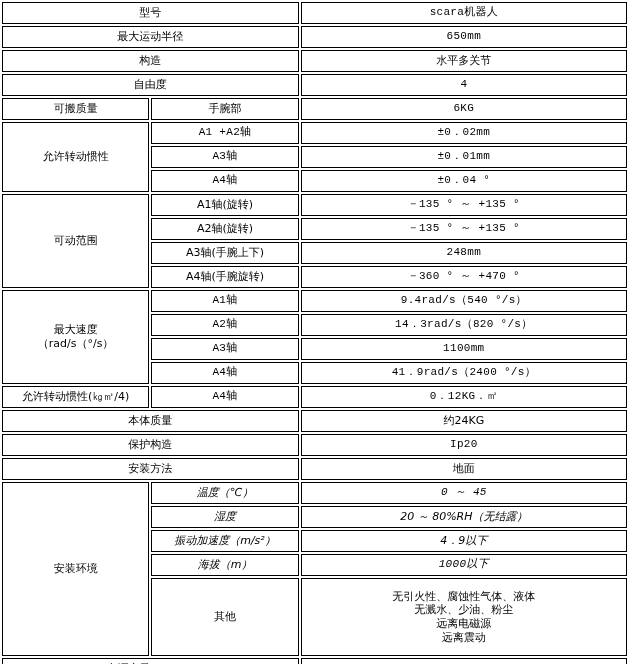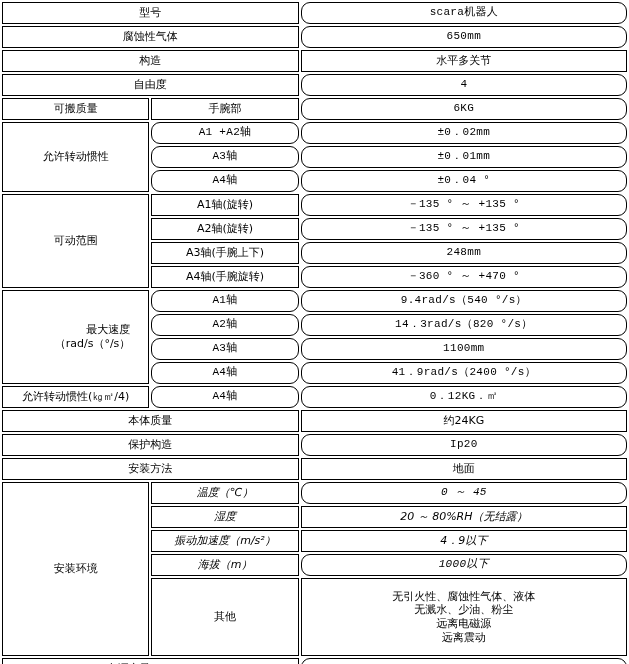--- a/index.html
+++ b/index.html
@@ -31,39 +31,38 @@
     height: 16px;
   }
   td.c1 { width: 150px; }
   td.c2 { width: 120px; }
   td.c3 { width: 168px; }
   td.multi { line-height: 1.35; }
   .mono {
     font-family: "Liberation Mono", monospace;
     font-size: 10.5px;
     letter-spacing: 0.3px;
-    border-radius: 9px;
   }
   .cjk {
     font-family: "DejaVu Sans", sans-serif;
     font-size: 11px;
   }
   .tall { height: 30px; font-style: italic; }
 </style>
 </head>
 <body>
 
 <table id="spec-table">
   <tbody>
     <tr>
       <td class="c1 cjk" colspan="2">型号</td>
       <td class="c3 mono">scara机器人</td>
     </tr>
     <tr>
-      <td class="c1 cjk" colspan="2">腐蚀性气体</td>
+      <td class="c1 cjk" colspan="2">最大运动半径</td>
       <td class="c3 mono">650mm</td>
     </tr>
     <tr>
       <td class="c1 cjk" colspan="2">构造</td>
       <td class="c3 cjk">水平多关节</td>
     </tr>
     <tr>
       <td class="c1 cjk" colspan="2">自由度</td>
       <td class="c3 mono">4</td>
     </tr>
@@ -100,21 +99,21 @@
     <tr>
       <td class="c2 cjk">A3轴(手腕上下)</td>
       <td class="c3 mono">248mm</td>
     </tr>
     <tr>
       <td class="c2 cjk">A4轴(手腕旋转)</td>
       <td class="c3 mono">－360 ° ～ +470 °</td>
     </tr>
 
     <tr>
-      <td class="c1 cjk multi" rowspan="4" style="white-space:pre-line;text-align:right;">最大速度
+      <td class="c1 cjk multi" rowspan="4" style="white-space:pre-line;">最大速度
 （rad/s（°/s）</td>
       <td class="c2 mono">A1轴</td>
       <td class="c3 mono">9.4rad/s（540 °/s）</td>
     </tr>
     <tr>
       <td class="c2 mono">A2轴</td>
       <td class="c3 mono">14．3rad/s（820 °/s）</td>
     </tr>
     <tr>
       <td class="c2 mono">A3轴</td>

